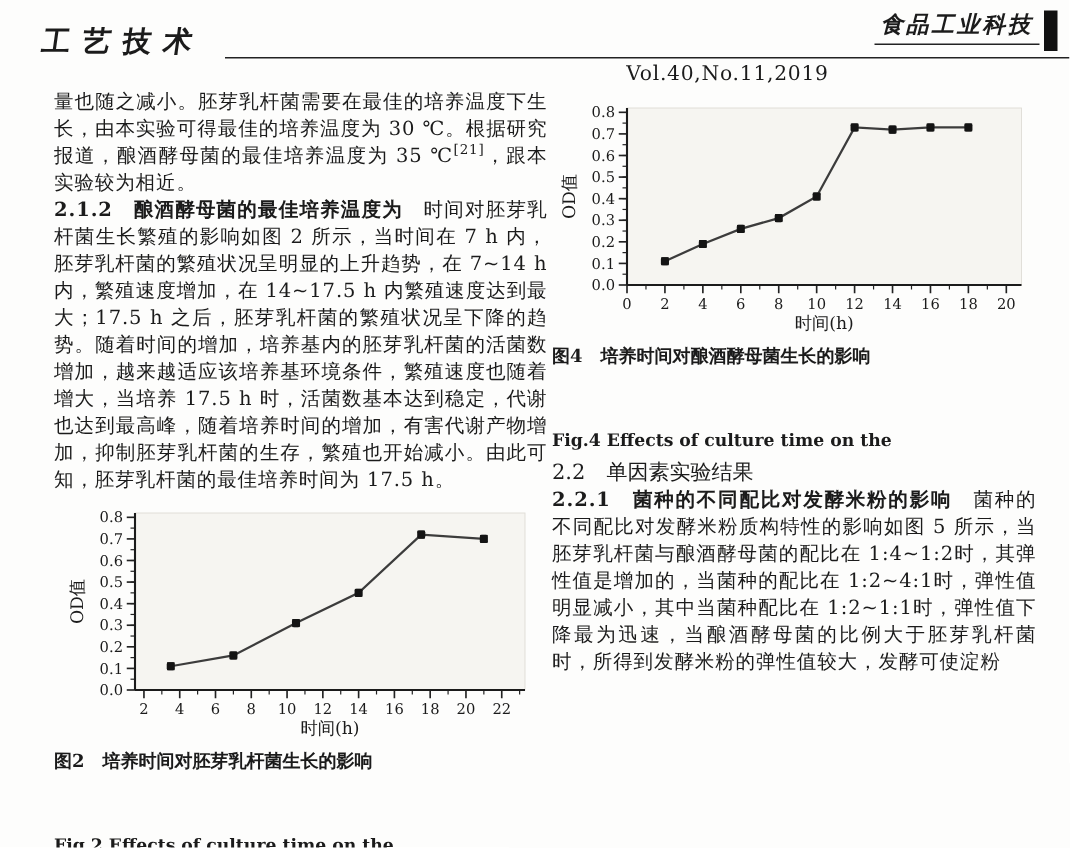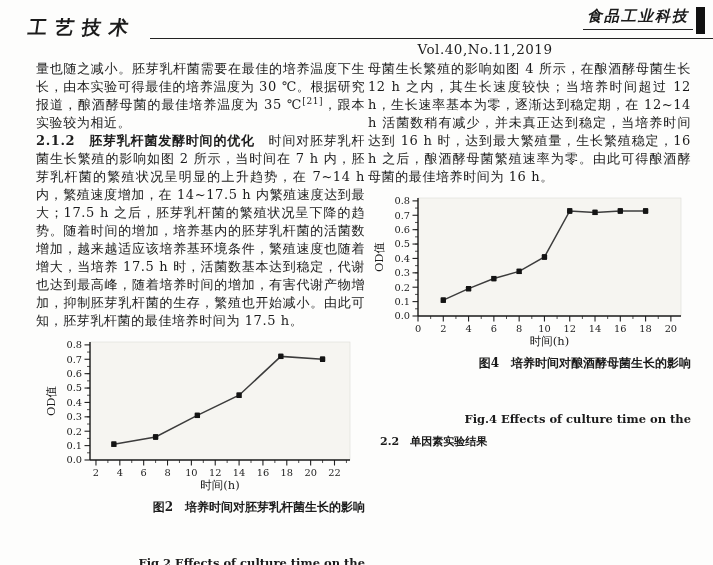--- a/index.html
+++ b/index.html
@@ -40,27 +40,27 @@
   
   .col { position:absolute; top:60px; }
   .col-left  { left:36px;  width:329px; }
   .col-right { left:368px; width:323px; }
   p.body {
     font-size:13px; line-height:18px; text-align:justify;
     letter-spacing:0.6px;
   }
   .inline-head { font-weight:bold; }
   sup { font-size:9px; vertical-align:super; line-height:0; }
-  .h2 { font-weight:bold; font-size:11px; line-height:19px; margin-top:3px;margin-left:12px; }
+  .h2 { font-weight:normal; font-size:14px; line-height:19px; margin-top:3px; }
 
   
   .figure { margin-top:4px; }
   svg.chart { display:block; }
   svg.chart text { font-family:"DejaVu Serif","Liberation Serif",serif; fill:#1b1b1b; }
-  .caption { text-align:right; margin-top:1px; }
+  .caption { text-align:left; margin-top:1px; }
   .cap-cn { font-weight:bold; font-size:12px; line-height:20px; }
   .cap-en { font-weight:bold; font-size:11.5px; line-height:19px;margin-top:37px; }
   .species { font-style:italic; }
 </style>
 </head>
 <body>
 
 <div class="page">
 
   <div class="header">
@@ -68,21 +68,21 @@
     <div class="header-rule"></div>
     <div class="badge">
       <span class="badge-text">食品工业科技</span>
       <span class="badge-bar"></span>
     </div>
     <div class="vol-line">Vol.40,No.11,2019</div>
   </div>
 
   <div class="col col-left">
     <p class="body"><span>量也随之减小。胚芽乳杆菌需要在最佳的培养温度下生长，由本实验可得最佳的培养温度为 30 ℃。根据研究报道，酿酒酵母菌的最佳培养温度为 35 ℃</span><sup>[21]</sup><span>，跟本实验较为相近。</span></p>
-    <p class="body"><span class="inline-head">2.1.2　胚芽乳杆菌发酵时间的优化</span><span>　时间对胚芽乳杆菌生长繁殖的影响如图 2 所示，当时间在 7 h 内，胚芽乳杆菌的繁殖状况呈明显的上升趋势，在 7~14 h 内，繁殖速度增加，在 14~17.5 h 内繁殖速度达到最大；17.5 h 之后，胚芽乳杆菌的繁殖状况呈下降的趋势。随着时间的增加，培养基内的胚芽乳杆菌的活菌数增加，越来越适应该培养基环境条件，繁殖速度也随着增大，当培养 17.5 h 时，活菌数基本达到稳定，代谢也达到最高峰，随着培养时间的增加，有害代谢产物增加，抑制胚芽乳杆菌的生存，繁殖也开始减小。由此可知，胚芽乳杆菌的最佳培养时间为 17.5 h。</span></p>
+    <p class="body"><span class="inline-head">2.1.2　酿酒酵母菌的最佳培养温度为</span><span>　时间对胚芽乳杆菌生长繁殖的影响如图 2 所示，当时间在 7 h 内，胚芽乳杆菌的繁殖状况呈明显的上升趋势，在 7~14 h 内，繁殖速度增加，在 14~17.5 h 内繁殖速度达到最大；17.5 h 之后，胚芽乳杆菌的繁殖状况呈下降的趋势。随着时间的增加，培养基内的胚芽乳杆菌的活菌数增加，越来越适应该培养基环境条件，繁殖速度也随着增大，当培养 17.5 h 时，活菌数基本达到稳定，代谢也达到最高峰，随着培养时间的增加，有害代谢产物增加，抑制胚芽乳杆菌的生存，繁殖也开始减小。由此可知，胚芽乳杆菌的最佳培养时间为 17.5 h。</span></p>
 
     <div class="figure">
       <svg class="chart" width="315" height="162" viewBox="0 0 315 162" style="margin-left:8px">
           <rect x="46" y="8" width="260" height="118" fill="#f6f5f1" stroke="#dedcd6" stroke-width="0.6"></rect>
           <line x1="46" y1="118.80487804878048" x2="43" y2="118.80487804878048" stroke="#222" stroke-width="0.8"></line>
           <line x1="46" y1="104.41463414634146" x2="43" y2="104.41463414634146" stroke="#222" stroke-width="0.8"></line>
           <line x1="46" y1="90.02439024390245" x2="43" y2="90.02439024390245" stroke="#222" stroke-width="0.8"></line>
           <line x1="46" y1="82.82926829268293" x2="43" y2="82.82926829268293" stroke="#222" stroke-width="0.8"></line>
           <line x1="46" y1="75.6341463414634" x2="43" y2="75.6341463414634" stroke="#222" stroke-width="0.8"></line>
           <line x1="46" y1="68.4390243902439" x2="43" y2="68.4390243902439" stroke="#222" stroke-width="0.8"></line>
@@ -175,21 +175,20 @@
         </svg>
       <div class="caption">
         <div class="cap-cn">图2　培养时间对胚芽乳杆菌生长的影响</div>
         <div class="cap-en">Fig.2  Effects of culture time on the</div>
         <div class="cap-en"><span>growth of </span><span class="species">Lactobacillus plantarum</span></div>
       </div>
     </div>
   </div>
 
   <div class="col col-right">
-    <p class="body">母菌生长繁殖的影响如图 4 所示，在酿酒酵母菌生长 12 h 之内，其生长速度较快；当培养时间超过 12 h，生长速率基本为零，逐渐达到稳定期，在 12~14 h 活菌数稍有减少，并未真正达到稳定，当培养时间达到 16 h 时，达到最大繁殖量，生长繁殖稳定，16 h 之后，酿酒酵母菌繁殖速率为零。由此可得酿酒酵母菌的最佳培养时间为 16 h。</p>
 
     <div class="figure">
       <svg class="chart" width="318" height="162" viewBox="0 0 318 162" style="margin-left:4px">
           <rect x="46" y="8" width="263" height="118" fill="#f6f5f1" stroke="#dedcd6" stroke-width="0.6"></rect>
           <line x1="46" y1="118.80487804878048" x2="43" y2="118.80487804878048" stroke="#222" stroke-width="0.8"></line>
           <line x1="46" y1="104.41463414634146" x2="43" y2="104.41463414634146" stroke="#222" stroke-width="0.8"></line>
           <line x1="46" y1="90.02439024390245" x2="43" y2="90.02439024390245" stroke="#222" stroke-width="0.8"></line>
           <line x1="46" y1="82.82926829268293" x2="43" y2="82.82926829268293" stroke="#222" stroke-width="0.8"></line>
           <line x1="46" y1="75.6341463414634" x2="43" y2="75.6341463414634" stroke="#222" stroke-width="0.8"></line>
           <line x1="46" y1="68.4390243902439" x2="43" y2="68.4390243902439" stroke="#222" stroke-width="0.8"></line>
@@ -291,15 +290,16 @@
           <text x="177.5" y="155" text-anchor="middle" font-size="11.5">时间(h)</text>
           <text x="11" y="67" text-anchor="middle" font-size="11.5" transform="rotate(-90 11 67)">OD值</text>
         </svg>
       <div class="caption">
         <div class="cap-cn">图4　培养时间对酿酒酵母菌生长的影响</div>
         <div class="cap-en">Fig.4  Effects of culture time on the</div>
       </div>
     </div>
 
     <div class="h2">2.2　单因素实验结果</div>
+    <p class="body"><span class="inline-head">2.2.1　菌种的不同配比对发酵米粉的影响</span><span>　菌种的不同配比对发酵米粉质构特性的影响如图 5 所示，当胚芽乳杆菌与酿酒酵母菌的配比在 1:4~1:2时，其弹性值是增加的，当菌种的配比在 1:2~4:1时，弹性值明显减小，其中当菌种配比在 1:2~1:1时，弹性值下降最为迅速，当酿酒酵母菌的比例大于胚芽乳杆菌时，所得到发酵米粉的弹性值较大，发酵可使淀粉</span></p>
   </div>
 
 </div>
 
 </body></html>

